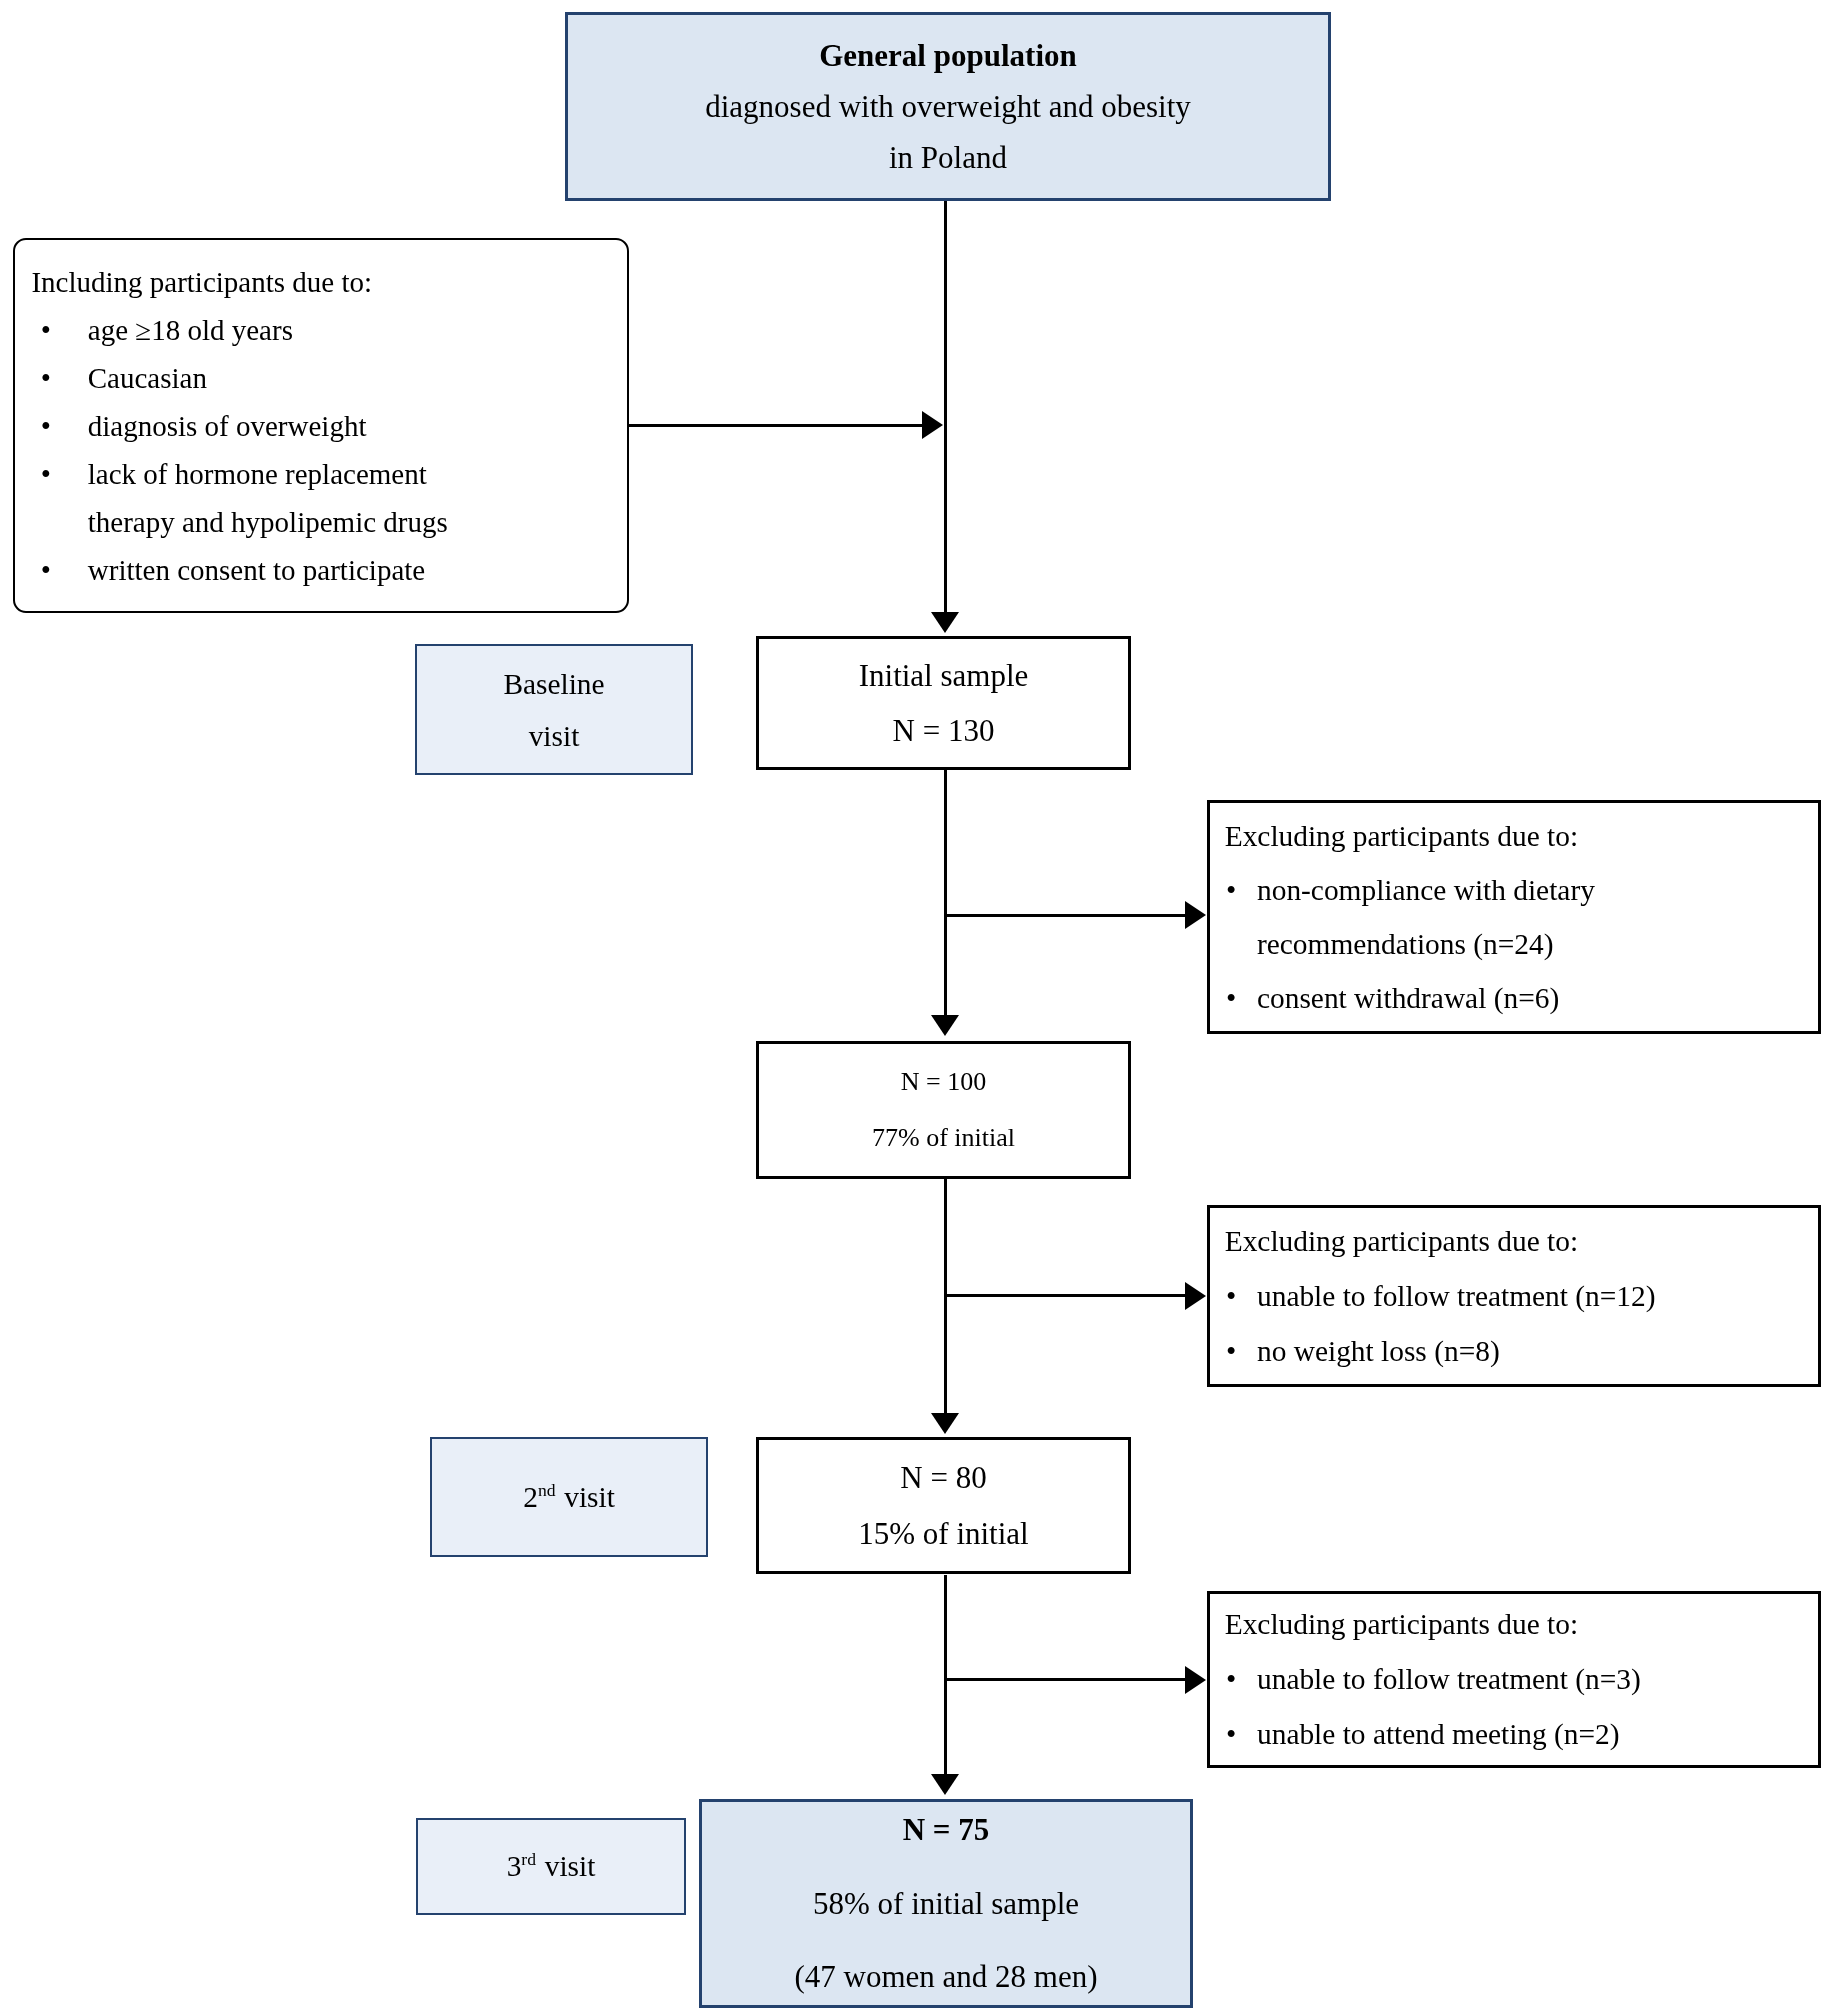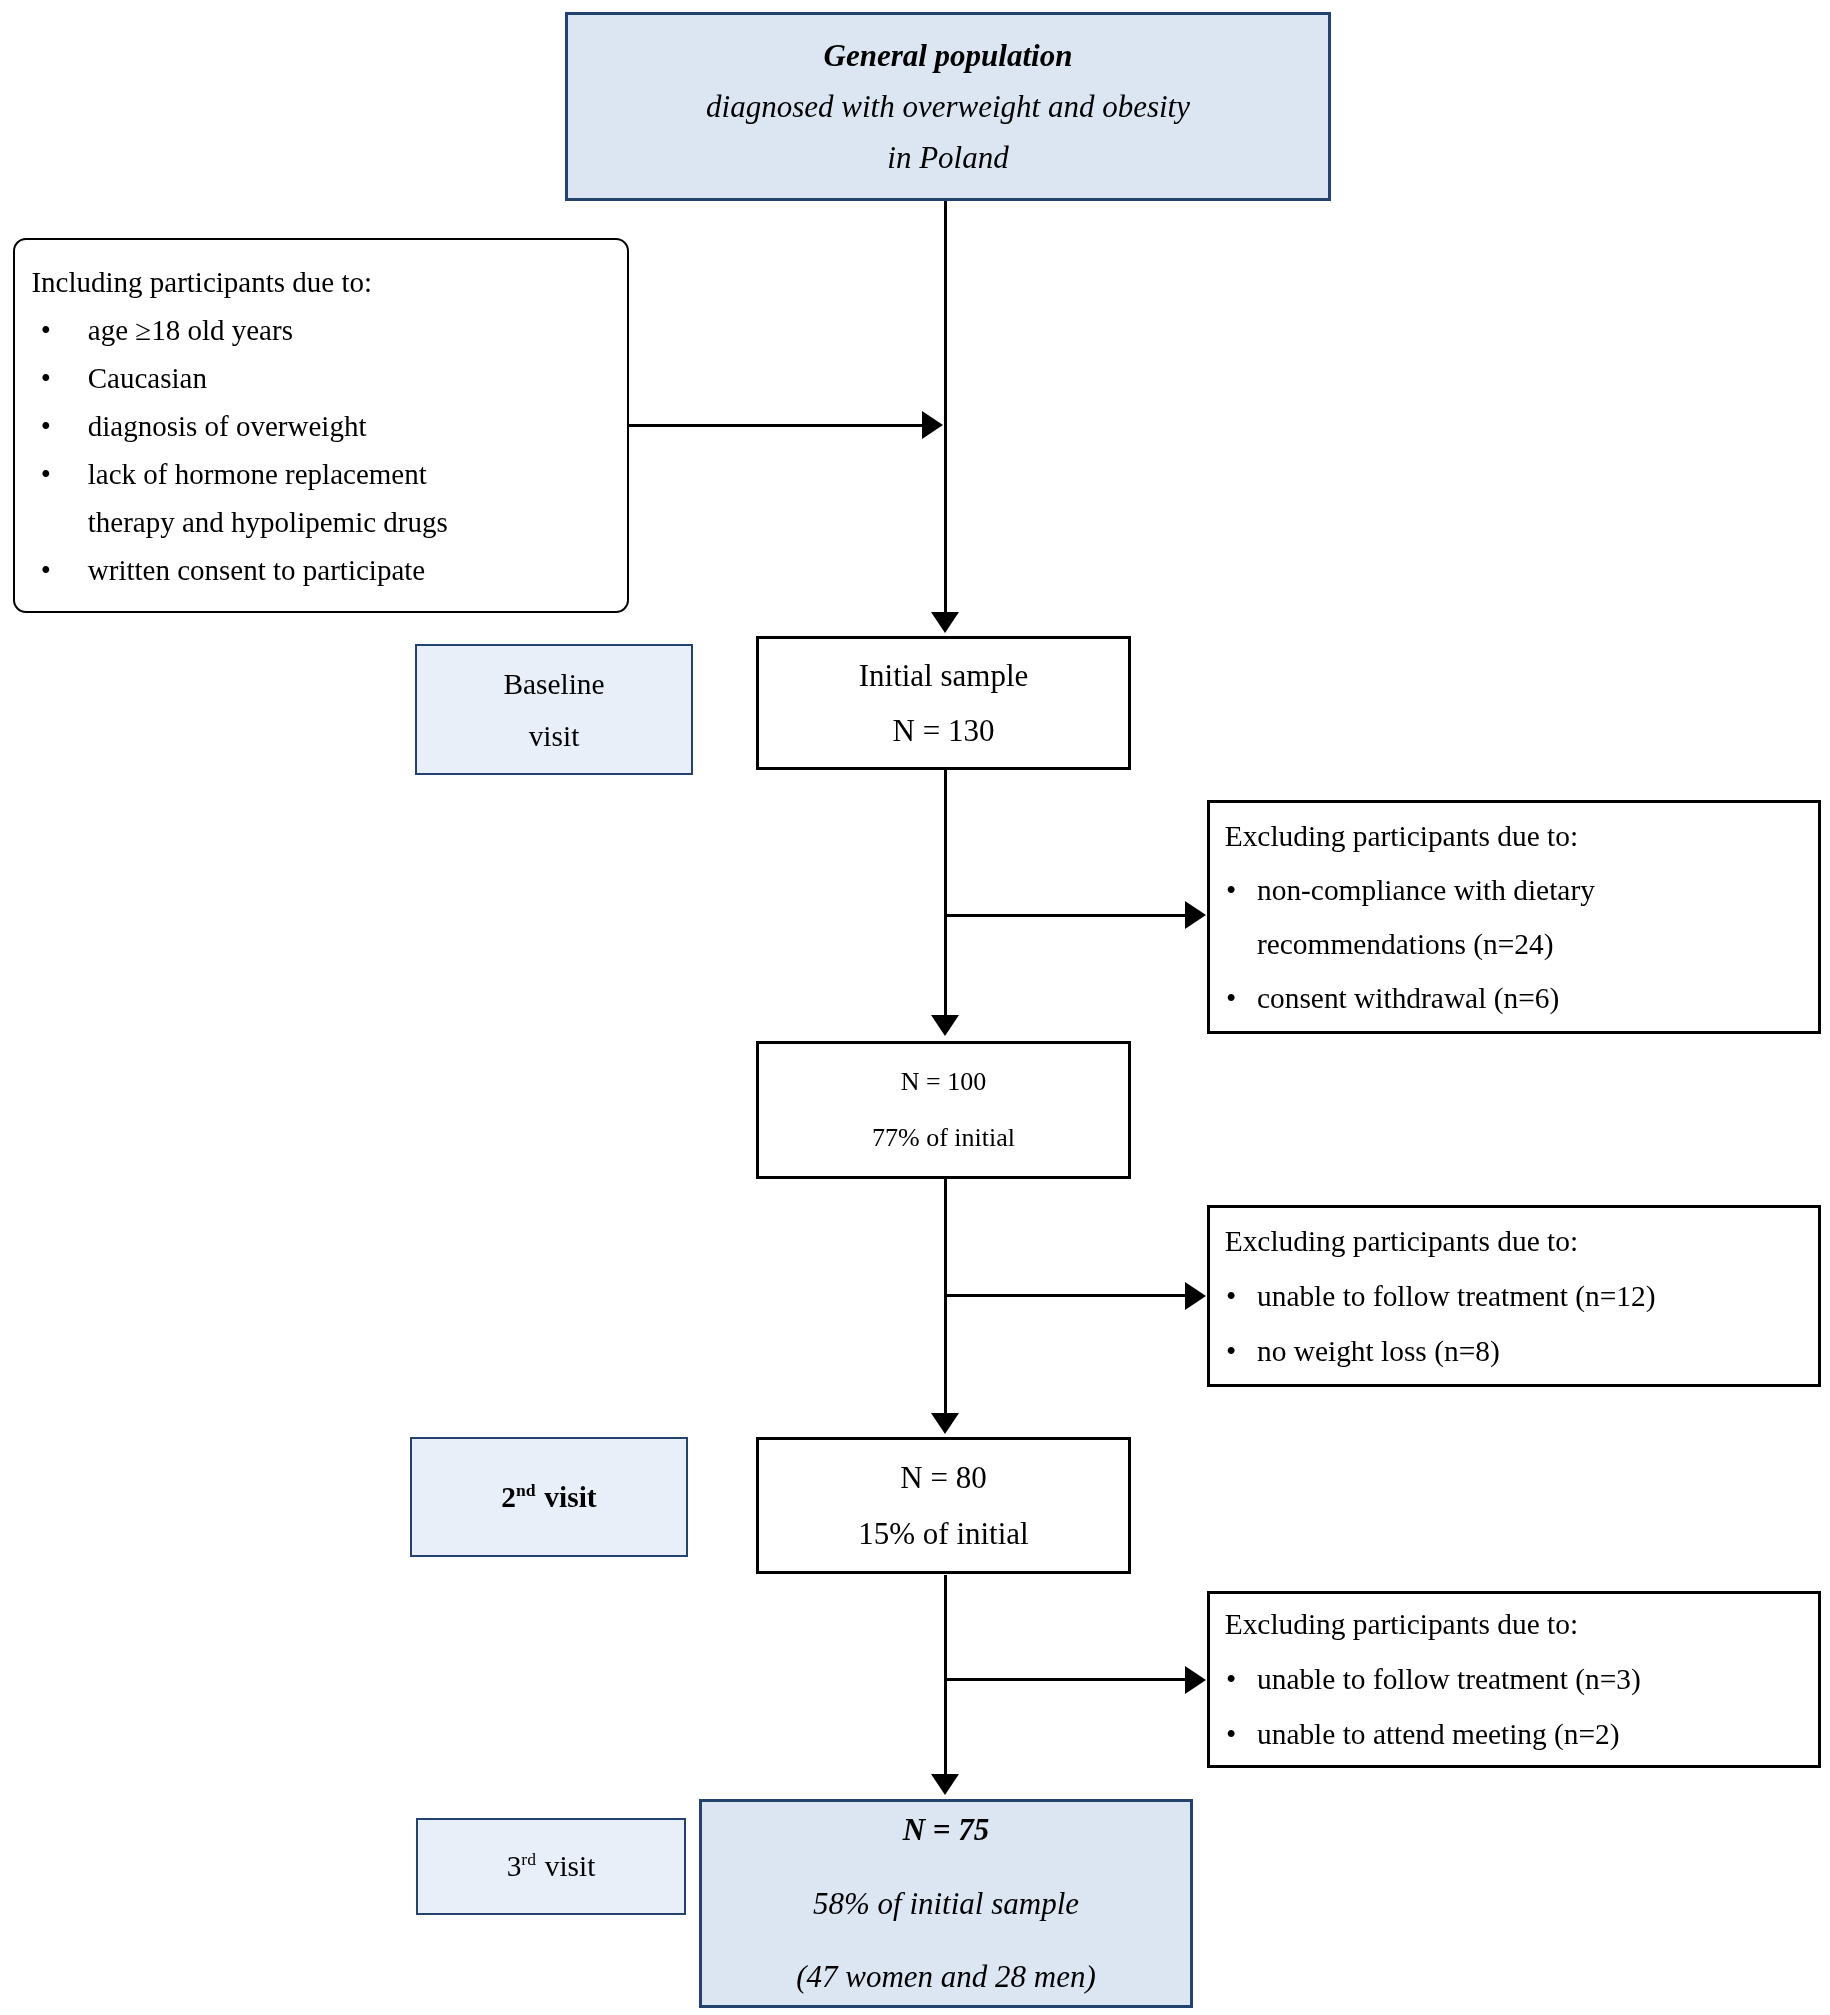--- a/index.html
+++ b/index.html
@@ -13,21 +13,21 @@
     overflow: hidden;
   }
   .box {
     position: absolute;
     box-sizing: border-box;
     display: flex;
     flex-direction: column;
     justify-content: center;
   }
   .center { align-items: center; text-align: center; }
-  .blue  { background: var(--blueFill); border: 3.3px solid var(--navy); font-style: italic; }
+  .blue  { background: var(--blueFill); border: 3.3px solid var(--navy); }
   .pale  { background: var(--paleFill); border: 2.7px solid var(--navy); }
   .white { background: #ffffff; border: 3.3px solid var(--ink); }
   .border4 { border-width: 2.7px; }
   .b { font-weight: bold; }
 
   
   .tline { display: block; }
   .li { display: flex; align-items: flex-start; }
   .blt { flex: none; }
   .inc-blt { width: 47px; padding-left: 9.4px; }
@@ -56,21 +56,21 @@
 
   
   #top-box   { left: 565px;  top: 12px;   width: 766px; height: 189px; font-size: 31px; line-height: 51px; }
   #inc-box   { left: 13.4px;   top: 238px;  width: 616px;  height: 375px; font-size: 29px; line-height: 48px; padding: 9.4px 9.4px 9.4px 16px; border-radius: 13px; }
   #base-box  { left: 415px;  top: 644px;  width: 278px;  height: 131px; font-size: 29.4px; line-height: 52px; }
   #init-box  { left: 756px; top: 636px;  width: 375px;  height: 134px; font-size: 31px; line-height: 55px; }
   #excl1-box { left: 1207px; top: 800px; width: 614px;  height: 234px; font-size: 29.4px; line-height: 54px; padding: 8px 10.7px 8px 14.7px; }
   #v1-box    { left: 415px;  top: 1048px; width: 278px;  height: 118px; font-size: 29.4px; }
   #n100-box  { left: 756px; top: 1041px; width: 375px;  height: 138px; font-size: 26px; line-height: 56px; }
   #excl2-box { left: 1207px; top: 1205px; width: 614px;  height: 182px; font-size: 29.4px; line-height: 55px; padding: 8px 10.7px 8px 14.7px; }
-  #v2-box    { left: 410px;  top: 1437px; width: 278px;  height: 120px; font-size: 29.4px; font-weight: bold; }
+  #v2-box    { left: 430px;  top: 1437px; width: 278px;  height: 120px; font-size: 29.4px; }
   #n80-box   { left: 756px; top: 1437px; width: 375px;  height: 137px; font-size: 31px; line-height: 56px; }
   #excl3-box { left: 1207px; top: 1591px; width: 614px;  height: 177px; font-size: 29.4px; line-height: 55px; padding: 8px 10.7px 8px 14.7px; }
   #v3-box    { left: 416px;  top: 1818px; width: 270px;  height: 97px; font-size: 29.4px; }
   #final-box { left: 699px; top: 1799px; width: 494px;  height: 209px; font-size: 31px; line-height: 56px; justify-content: space-between; }
 </style>
 </head>
 <body>
 
 <div class="canvas">
 

